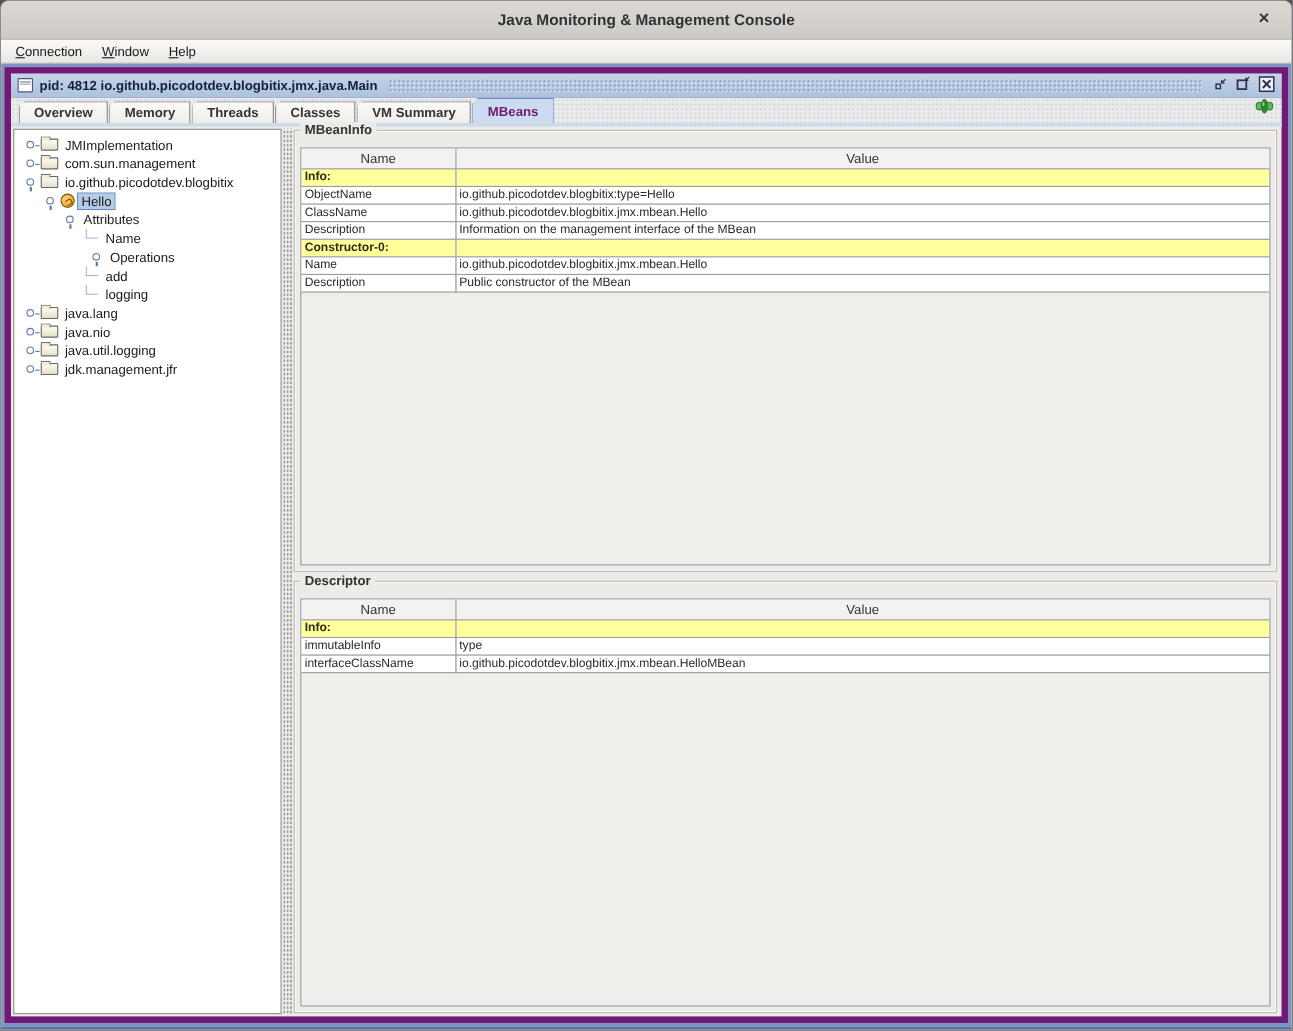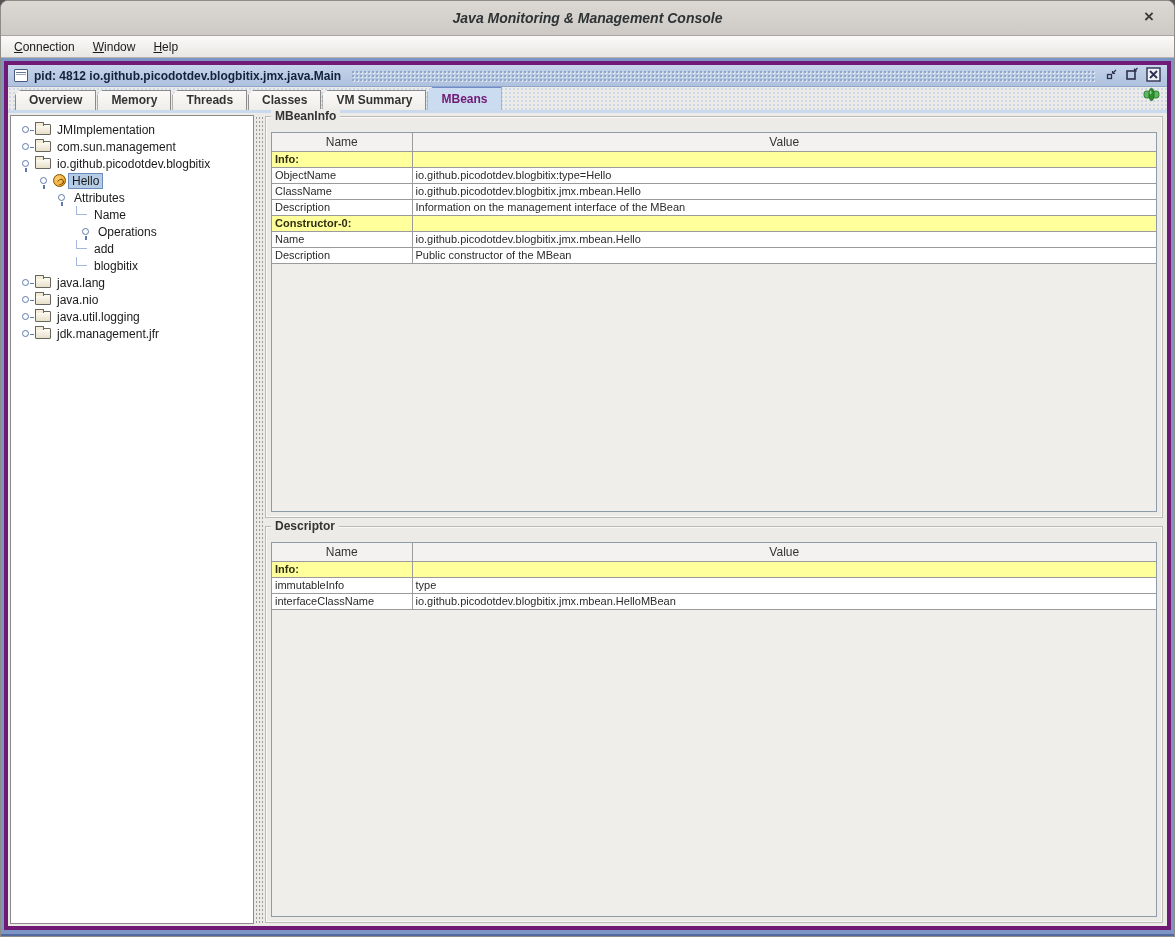--- a/index.html
+++ b/index.html
@@ -6,34 +6,34 @@
   html,body { width:1175px; height:937px; background:#555; }
   body { font-family:"Liberation Sans", sans-serif; font-size:12px; color:#222; }
 
   .window { width:1175px; height:937px; display:flex; flex-direction:column;
             border:1px solid #8f8b86; border-radius:8px 8px 0 0; overflow:hidden; background:#EDEBE8; }
 
   
   .titlebar { height:35px; flex:none; position:relative;
               background:linear-gradient(#DCD9D5,#CDC9C5);
               border-bottom:1px solid #A8A4A0; display:flex; align-items:center; justify-content:center; }
-  .titlebar .title { font-weight:bold; font-size:14px; color:#2E3436;font-style:italic; }
+  .titlebar .title { font-weight:bold; font-size:14px; color:#2E3436; }
   .close-x { position:absolute; right:14px; top:6px; font-size:17px; font-weight:bold; color:#3a3a3a;
              width:22px; text-align:center; cursor:default; }
 
   
   .menubar { height:22px; flex:none; background:linear-gradient(#FBFAF9,#E9E7E4);
              border-bottom:1px solid #B8B5B0; display:flex; align-items:center; padding-left:4px; }
   .menu-item { padding:2px 9px; color:#1a1a1a; }
   .menu-item u { text-decoration:underline; }
 
   
   .desktop { flex:1; background:#7C95C4; padding:3px 3px 4px 3px; border-bottom:2px solid #51699F; }
   .iframe { width:100%; height:100%; background:#EDEBE8; display:flex; flex-direction:column;
-            border:4px solid #701a75; }
+            border:6px solid #701a75; }
 
   .iframe-titlebar { height:22px; flex:none; background:linear-gradient(#C6D4EA,#AEC1DE);
                      border-bottom:1px solid #8FA6CB; display:flex; align-items:center; padding:0 6px; }
   .doc-icon { width:14px; height:13px; background:#fff; border:1px solid #4A5880; border-radius:1px;
               margin-right:6px; position:relative; flex:none; }
   .doc-icon::before { content:""; position:absolute; left:1px; right:1px; top:2px; height:1px; background:#6A7898;
                       box-shadow:0 2px 0 #9AA6C0; }
   .iframe-title { font-weight:bold; font-size:12px; color:#14203C; white-space:nowrap; }
   .bumps { flex:1; height:12px; margin:0 10px;
            background-image:radial-gradient(#8FA6CB 1px, transparent 1.2px),
@@ -199,21 +199,21 @@
             <div class="tree-row" style="padding-left: 70px;">
               <span class="handle expanded"></span>
               <span class="tree-label">Operations</span>
             </div>
             <div class="tree-row" style="padding-left: 64px;">
               <span class="elbow"></span>
               <span class="tree-label">add</span>
             </div>
             <div class="tree-row" style="padding-left: 64px;">
               <span class="elbow"></span>
-              <span class="tree-label">blogbitix</span>
+              <span class="tree-label">logging</span>
             </div>
             <div class="tree-row" style="padding-left: 10px;">
               <span class="handle collapsed"></span>
               <span class="folder-icon"></span>
               <span class="tree-label">java.lang</span>
             </div>
             <div class="tree-row" style="padding-left: 10px;">
               <span class="handle collapsed"></span>
               <span class="folder-icon"></span>
               <span class="tree-label">java.nio</span>

